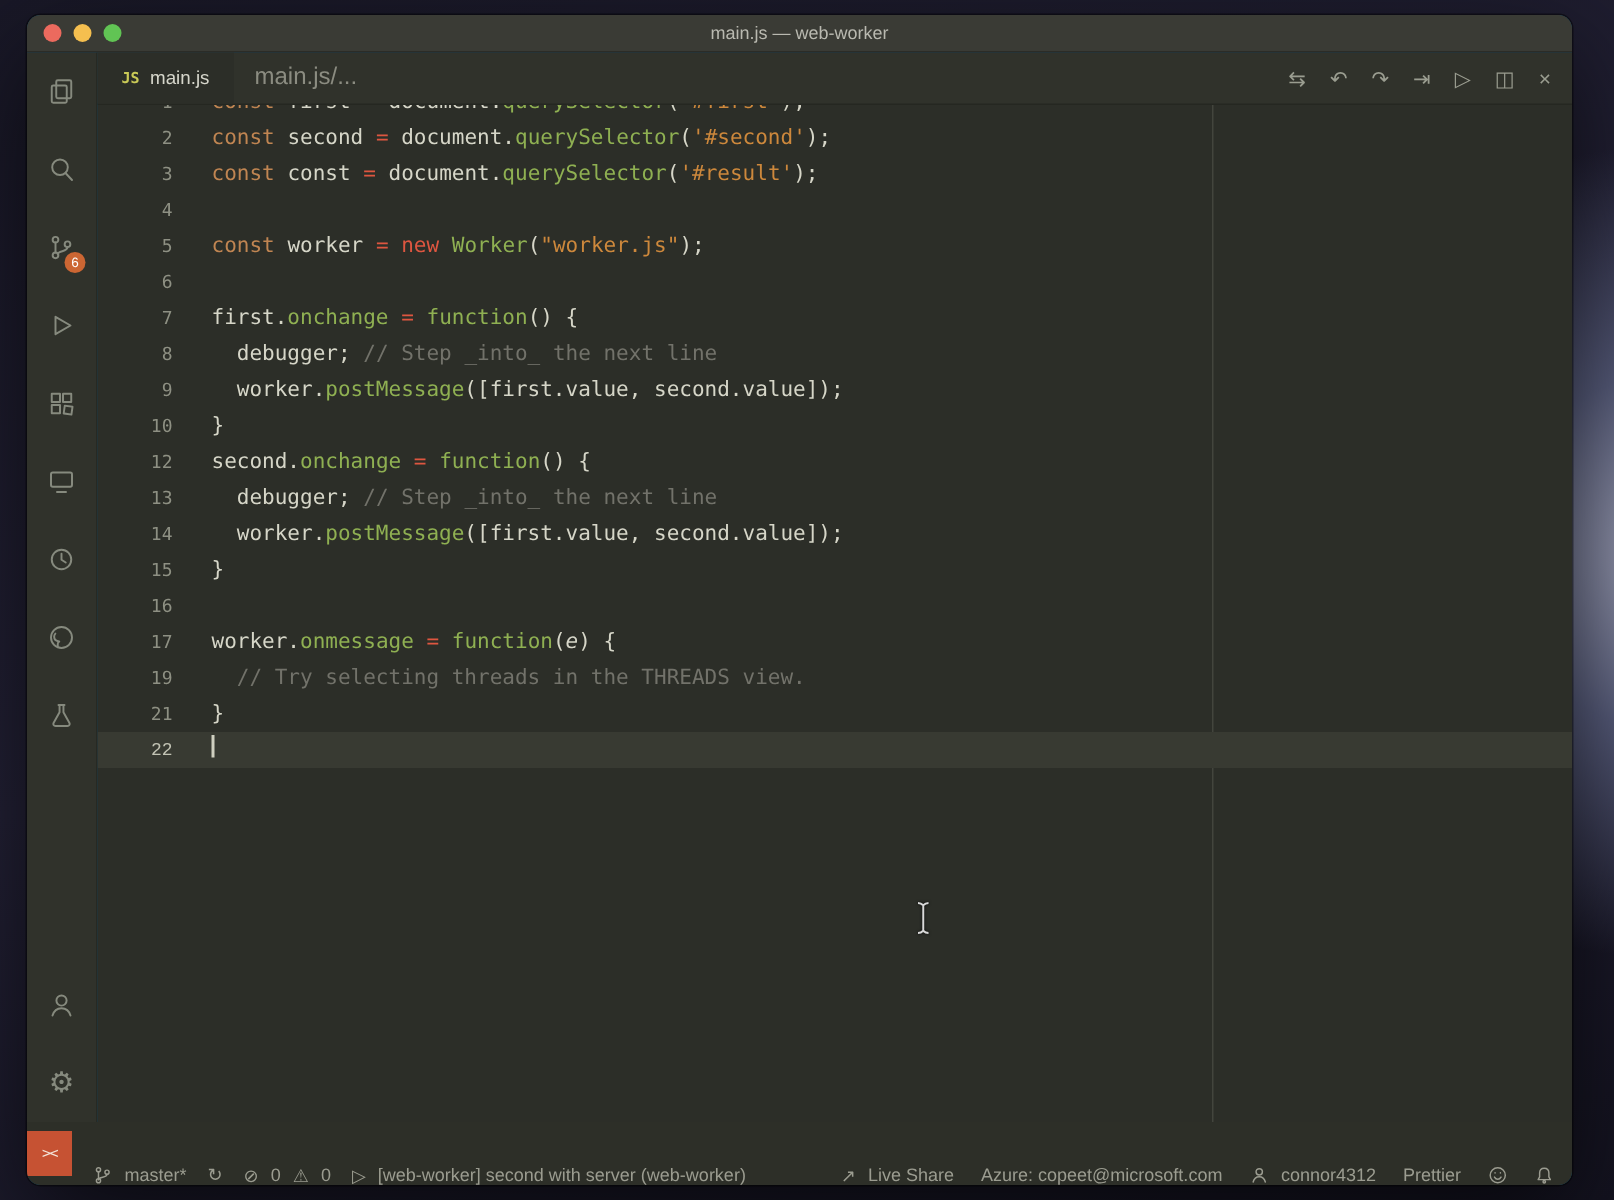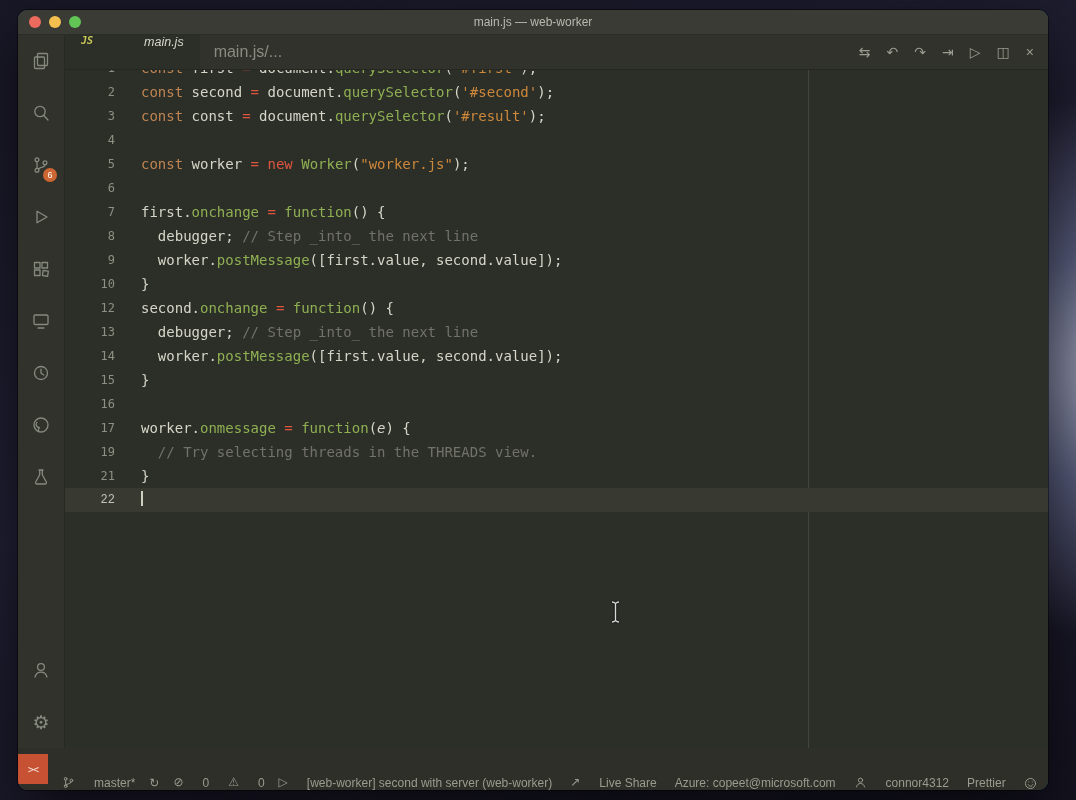--- a/index.html
+++ b/index.html
@@ -26,41 +26,41 @@
   .body-row{flex:1;display:flex;min-height:0;}
   .activitybar{width:46px;flex:0 0 46px;background:#30322b;display:flex;flex-direction:column;align-items:center;border-right:1px solid rgba(0,0,0,.18);}
   .ab-icon{width:46px;height:52px;display:flex;align-items:center;justify-content:center;position:relative;color:#868a7e;}
   .ab-icon svg{stroke:#868a7e;fill:none;stroke-width:1.3;stroke-linecap:round;stroke-linejoin:round;}
   .scm-badge{position:absolute;right:7px;bottom:9px;background:#cc6633;color:#fff;font-size:9px;min-width:14px;height:14px;border-radius:50%;display:flex;align-items:center;justify-content:center;}
   .ab-spacer{margin-top:auto;}
   .gear-glyph{font-size:19px;color:#868a7e;}
   
   .main-col{flex:1;display:flex;flex-direction:column;min-width:0;}
   .tabbar{flex:0 0 34px;background:#30322b;display:flex;align-items:center;padding-right:14px;border-bottom:1px solid rgba(0,0,0,.22);}
-  .tab{height:34px;display:flex;align-items:flex-start;gap:7px;padding:0 16px 0 16px;background:#2c2e28;font-style:italic;}
+  .tab{height:34px;display:flex;align-items:center;gap:7px;padding:0 16px 0 16px;background:#2c2e28;}
   .js-badge{color:#c9c957;font-size:10px;font-weight:bold;font-family:"DejaVu Sans Mono",monospace;}
-  .tab-label{color:#d6d6cb;font-size:12.5px;margin-left:44px;}
+  .tab-label{color:#d6d6cb;font-size:12.5px;}
   .breadcrumb{color:#8b8c81;font-size:16px;margin-left:14px;}
   .tab-actions{margin-left:auto;display:flex;gap:16px;align-items:center;color:#9a9d90;font-size:14px;line-height:1;}
   
   .editor{flex:1;position:relative;overflow:hidden;background:#2c2e28;}
   .ruler{position:absolute;left:743px;top:0;bottom:0;width:1px;background:#43453d;}
   .lines{position:absolute;left:0;right:0;top:-14px;font-family:"DejaVu Sans Mono",monospace;font-size:14px;}
   .row{display:flex;height:24px;line-height:24px;white-space:pre;}
   .row.cur{background:#383a32;font-family:Liberation Mono, monospace;}
   .ln{flex:0 0 50px;width:50px;text-align:right;color:#8e9083;font-size:12px;}
   .row.cur .ln{color:#c2c3b4;}
   .cd{padding-left:26px;}
   .row.cur .cd::before{content:"";display:inline-block;width:1.5px;height:15px;background:#cfcfc0;vertical-align:-2px;}
   .t-k{color:#c08552}.t-o{color:#de5640}.t-f{color:#8fb052}.t-s{color:#cd883c}
   .t-c{color:#72726a}.t-p{color:#d6d6c8}.t-i{color:#d6d6c8;font-style:italic}
   
   .statusbar{flex:0 0 30px;background:#2d2f28;display:flex;align-items:center;font-size:12px;color:#9b9c90;padding-right:12px;}
   .remote{width:30px;height:30px;flex:0 0 30px;background:#c65233;color:#f4e6dc;display:flex;align-items:center;justify-content:center;font-family:"DejaVu Sans Mono",monospace;font-size:10px;letter-spacing:-1px;}
-  .sb-item{display:flex;align-items:flex-start;gap:19px;margin-left:14px;white-space:nowrap;margin-top:28px;}
+  .sb-item{display:flex;align-items:flex-end;gap:8px;margin-left:14px;white-space:nowrap;margin-top:28px;}
   .sb-right{margin-left:auto;display:flex;align-items:center;}
   .sb-right .sb-item{margin-left:18px;}
   .sb-ico{font-size:12px;line-height:1;}
   .statusbar svg{stroke:#9b9c90;fill:none;stroke-width:1.2;stroke-linecap:round;stroke-linejoin:round;}
   
   .mouse{position:absolute;left:608px;top:600px;z-index:60;}
   .mouse svg{stroke:#d9d9d9;fill:none;stroke-width:1.3;filter:drop-shadow(0 0 1px rgba(0,0,0,.8));}
 </style>
 </head>
 <body>

